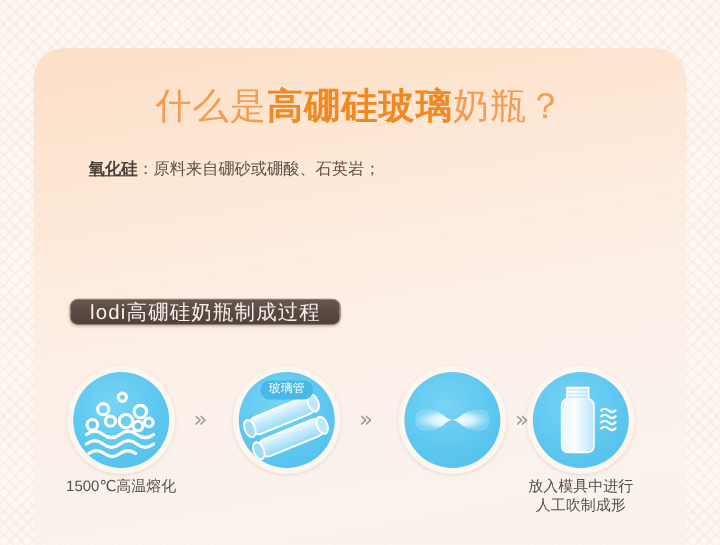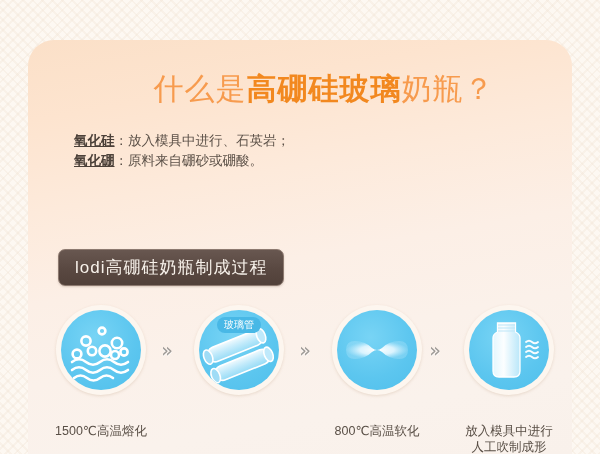--- a/index.html
+++ b/index.html
@@ -41,21 +41,20 @@
   #title {
     position: absolute;
     left: 0;
     top: 32px;
     width: 100%;
     text-align: center;
     font-size: 30px;
     line-height: 34px;
     letter-spacing: 1px;
     white-space: nowrap;
-    padding-left: 24px;
   }
   .t-light { color: #f79b4e; font-weight: normal; }
   .t-bold  { color: #f2881f; font-weight: bold; }
 
   
   #body-copy {
     position: absolute;
     left: 46px;
     top: 91px;
     width: 470px;
@@ -65,21 +64,21 @@
   }
   #body-copy .line { white-space: nowrap; }
   #body-copy .k { font-weight: bold; color: #4c4139; text-decoration: underline; }
   #body-copy sub { font-size: 9px; vertical-align: -2px; }
 
   
   #banner {
     position: absolute;
     left: 30px;
     top: 209px;
-    height: 37px;
+    height: 22px;
     padding: 0 16px;
     display: flex;
     align-items: center;
     background: linear-gradient(180deg,#685750 0%, #594841 55%, #51413a 100%);
     border: 1px solid #8d7a70;
     border-radius: 7px;
     box-shadow: 0 1px 2px rgba(120,95,80,0.25);
     box-sizing: border-box;
   }
   #banner span {
@@ -99,21 +98,21 @@
   }
   .step {
     position: absolute;
     top: 0;
     width: 96px;
     text-align: center;
   }
   .step:nth-of-type(1) { left: 25px;  }
   .step:nth-of-type(2) { left: 163px; }
   .step:nth-of-type(3) { left: 301px; }
-  .step:nth-of-type(4) { left: 433px; }
+  .step:nth-of-type(4) { left: 408px; }
 
   .circle-wrap {
     width: 90px;
     height: 90px;
     margin: 0 auto;
     border-radius: 50%;
     background: #fdf6ef;
     box-shadow: 0 1px 3px rgba(185,150,120,0.28);
     display: flex;
     align-items: center;
@@ -122,21 +121,21 @@
   }
   .circle {
     width: 80px;
     height: 80px;
     border-radius: 50%;
     background: radial-gradient(circle at 42% 34%, #78d4f5 0%, #5cc6ef 58%, #50bfeb 100%);
     position: relative;
     overflow: hidden;
   }
   .caption {
-    margin-top: 28px;
+    margin-top: 2px;
     font-size: 12.5px;
     line-height: 16px;
     color: #594f46;
     white-space: pre-line;
   }
 
   
   .chev {
     position: absolute;
     top: 34px;
@@ -173,22 +172,21 @@
 </head>
 <body>
 
 <div id="panel">
 
   <div id="title">
     <span class="t-light">什么是</span><span class="t-bold">高硼硅玻璃</span><span class="t-light">奶瓶？</span>
   </div>
 
   <div id="body-copy">
-    <div class="line"><span class="k">氧化硅</span><span>：放入模具中进行、石英岩；</span></div>
-    <div class="line"><span class="k">氧化硼</span><span>：原料来自硼砂或硼酸。</span></div>
+    <div class="line"><span class="k">氧化硅</span><span>：原料来自硼砂或硼酸、石英岩；</span></div>
   </div>
 
   <div id="banner">
     <span>lodi高硼硅奶瓶制成过程</span>
   </div>
 
   <div id="process">
 
     <div class="step">
       <div class="circle-wrap">
@@ -246,21 +244,20 @@
               <radialGradient id="glow" cx="50%" cy="50%" r="50%">
                 <stop offset="0%" stop-color="#ffffff" stop-opacity="1"></stop>
                 <stop offset="55%" stop-color="#e4f7ff" stop-opacity="0.92"></stop>
                 <stop offset="100%" stop-color="#bde9fb" stop-opacity="0.30"></stop>
               </radialGradient>
             </defs>
             <path d="M9 40 q0 -9 9 -9 q10 0 17 7 q5 4 10 0 q7 -7 17 -7 q9 0 9 9 q0 9 -9 9 q-10 0 -17 -7 q-5 -4 -10 0 q-7 7 -17 7 q-9 0 -9 -9 z" fill="url(#glow)"></path>
           </svg>
         </div>
       </div>
-      <div class="caption">800℃高温软化</div>
     </div>
 
     <div class="step">
       <div class="circle-wrap">
         <div class="circle">
           <svg width="80" height="80" viewBox="0 0 80 80">
             <defs>
               <linearGradient id="botg" x1="0" y1="0" x2="1" y2="0">
                 <stop offset="0%" stop-color="#eaf9ff" stop-opacity="0.95"></stop>
                 <stop offset="40%" stop-color="#ffffff" stop-opacity="0.98"></stop>

